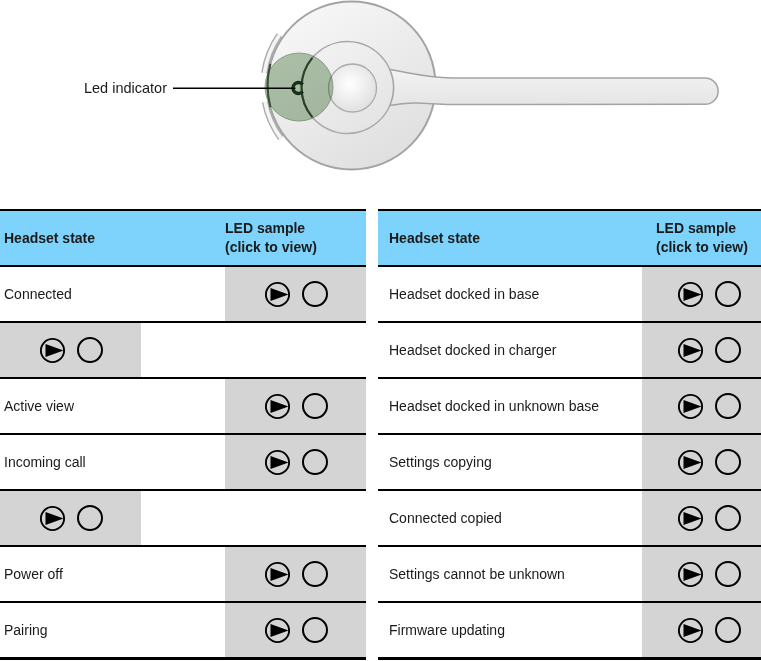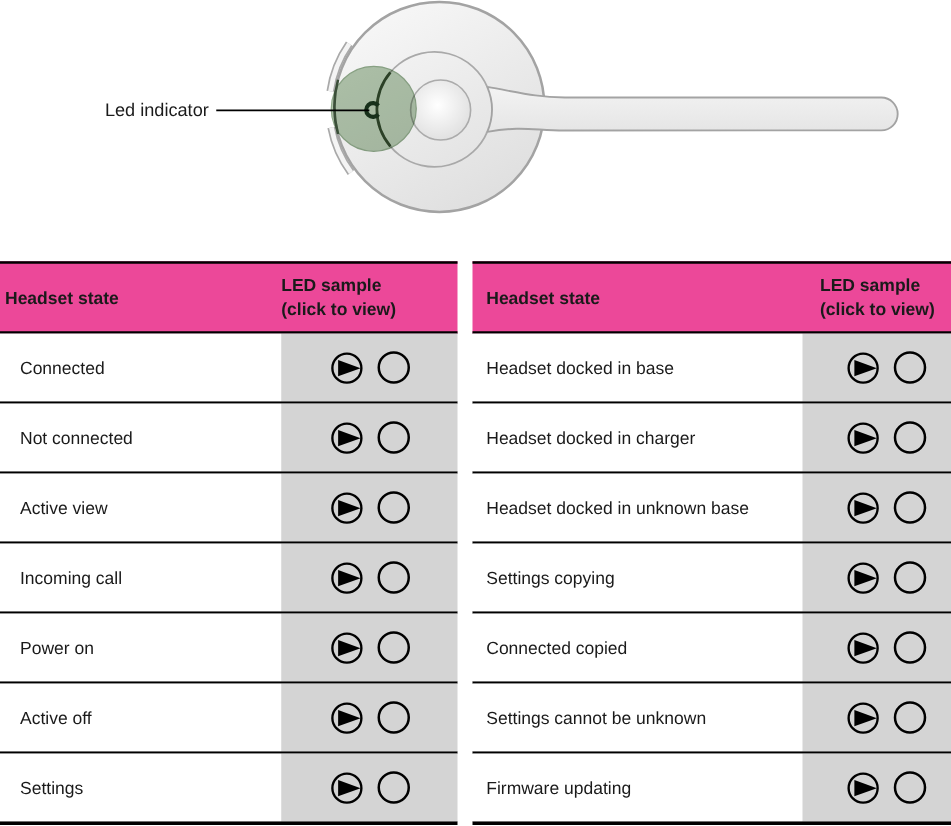--- a/index.html
+++ b/index.html
@@ -14,42 +14,42 @@
   .figure { position:absolute; top:0; left:0; }
   .figure text { font-family:"Liberation Sans", sans-serif; }
 
   .state-table { position:absolute; top:209px; }
   #table-left  { left:0;    width:366px; }
   #table-right { left:378px; width:383px; }
 
   .thead {
     display:flex; align-items:center;
     height:58px;
-    background:#ec4899;
+    background:#7dd3fc;
     border-top:2px solid #000;
     border-bottom:2px solid #000;
   }
   .th-state { flex:1; font-weight:bold; font-size:14px; padding-left:4px; }
   #table-right .th-state { padding-left:11px; }
   .th-led {
     width:141px; text-align:left;
     font-weight:bold; font-size:14px; line-height:19px;
   }
   #table-right .th-led { width:119px; padding-left:14px; }
 
   .trow {
     display:flex; align-items:stretch;
     height:56px;
     border-bottom:2px solid #000;
     background:#fff;
   }
   .trow:last-child { height:57px; border-bottom:3px solid #000; }
   .td-state {
     flex:1; display:flex; align-items:center;
-    font-size:14px; padding-left:16px; background:#fff;
+    font-size:14px; padding-left:4px; background:#fff;
   }
   #table-right .td-state { padding-left:11px; }
   .td-led {
     width:141px; background:#d4d4d4;
     display:flex; align-items:center; justify-content:center; gap:11px;
   }
   #table-right .td-led { width:119px; padding-left:14px; }
 
   .play-btn { width:27px; height:27px; display:inline-block; cursor:pointer; }
   .led-circle {
@@ -122,21 +122,20 @@
     <div class="td-state">Connected</div>
     <div class="td-led">
       <span class="play-btn"><svg width="27" height="27" viewBox="0 0 27 27">
             <circle cx="13.5" cy="13.5" r="11.6" fill="none" stroke="#000" stroke-width="1.9"></circle>
             <polygon points="6.5,7 24.5,13.5 6.5,20" fill="#000"></polygon>
           </svg></span>
       <span class="led-circle"></span>
     </div>
   </div>
   <div class="trow">
-    <div class="td-state">Not connected</div>
     <div class="td-led">
       <span class="play-btn"><svg width="27" height="27" viewBox="0 0 27 27">
             <circle cx="13.5" cy="13.5" r="11.6" fill="none" stroke="#000" stroke-width="1.9"></circle>
             <polygon points="6.5,7 24.5,13.5 6.5,20" fill="#000"></polygon>
           </svg></span>
       <span class="led-circle"></span>
     </div>
   </div>
   <div class="trow">
     <div class="td-state">Active view</div>
@@ -152,41 +151,40 @@
     <div class="td-state">Incoming call</div>
     <div class="td-led">
       <span class="play-btn"><svg width="27" height="27" viewBox="0 0 27 27">
             <circle cx="13.5" cy="13.5" r="11.6" fill="none" stroke="#000" stroke-width="1.9"></circle>
             <polygon points="6.5,7 24.5,13.5 6.5,20" fill="#000"></polygon>
           </svg></span>
       <span class="led-circle"></span>
     </div>
   </div>
   <div class="trow">
-    <div class="td-state">Power on</div>
-    <div class="td-led">
-      <span class="play-btn"><svg width="27" height="27" viewBox="0 0 27 27">
-            <circle cx="13.5" cy="13.5" r="11.6" fill="none" stroke="#000" stroke-width="1.9"></circle>
-            <polygon points="6.5,7 24.5,13.5 6.5,20" fill="#000"></polygon>
-          </svg></span>
-      <span class="led-circle"></span>
-    </div>
-  </div>
-  <div class="trow">
-    <div class="td-state">Active off</div>
-    <div class="td-led">
-      <span class="play-btn"><svg width="27" height="27" viewBox="0 0 27 27">
-            <circle cx="13.5" cy="13.5" r="11.6" fill="none" stroke="#000" stroke-width="1.9"></circle>
-            <polygon points="6.5,7 24.5,13.5 6.5,20" fill="#000"></polygon>
-          </svg></span>
-      <span class="led-circle"></span>
-    </div>
-  </div>
-  <div class="trow">
-    <div class="td-state">Settings</div>
+    <div class="td-led">
+      <span class="play-btn"><svg width="27" height="27" viewBox="0 0 27 27">
+            <circle cx="13.5" cy="13.5" r="11.6" fill="none" stroke="#000" stroke-width="1.9"></circle>
+            <polygon points="6.5,7 24.5,13.5 6.5,20" fill="#000"></polygon>
+          </svg></span>
+      <span class="led-circle"></span>
+    </div>
+  </div>
+  <div class="trow">
+    <div class="td-state">Power off</div>
+    <div class="td-led">
+      <span class="play-btn"><svg width="27" height="27" viewBox="0 0 27 27">
+            <circle cx="13.5" cy="13.5" r="11.6" fill="none" stroke="#000" stroke-width="1.9"></circle>
+            <polygon points="6.5,7 24.5,13.5 6.5,20" fill="#000"></polygon>
+          </svg></span>
+      <span class="led-circle"></span>
+    </div>
+  </div>
+  <div class="trow">
+    <div class="td-state">Pairing</div>
     <div class="td-led">
       <span class="play-btn"><svg width="27" height="27" viewBox="0 0 27 27">
             <circle cx="13.5" cy="13.5" r="11.6" fill="none" stroke="#000" stroke-width="1.9"></circle>
             <polygon points="6.5,7 24.5,13.5 6.5,20" fill="#000"></polygon>
           </svg></span>
       <span class="led-circle"></span>
     </div>
   </div>
 </div>
 

